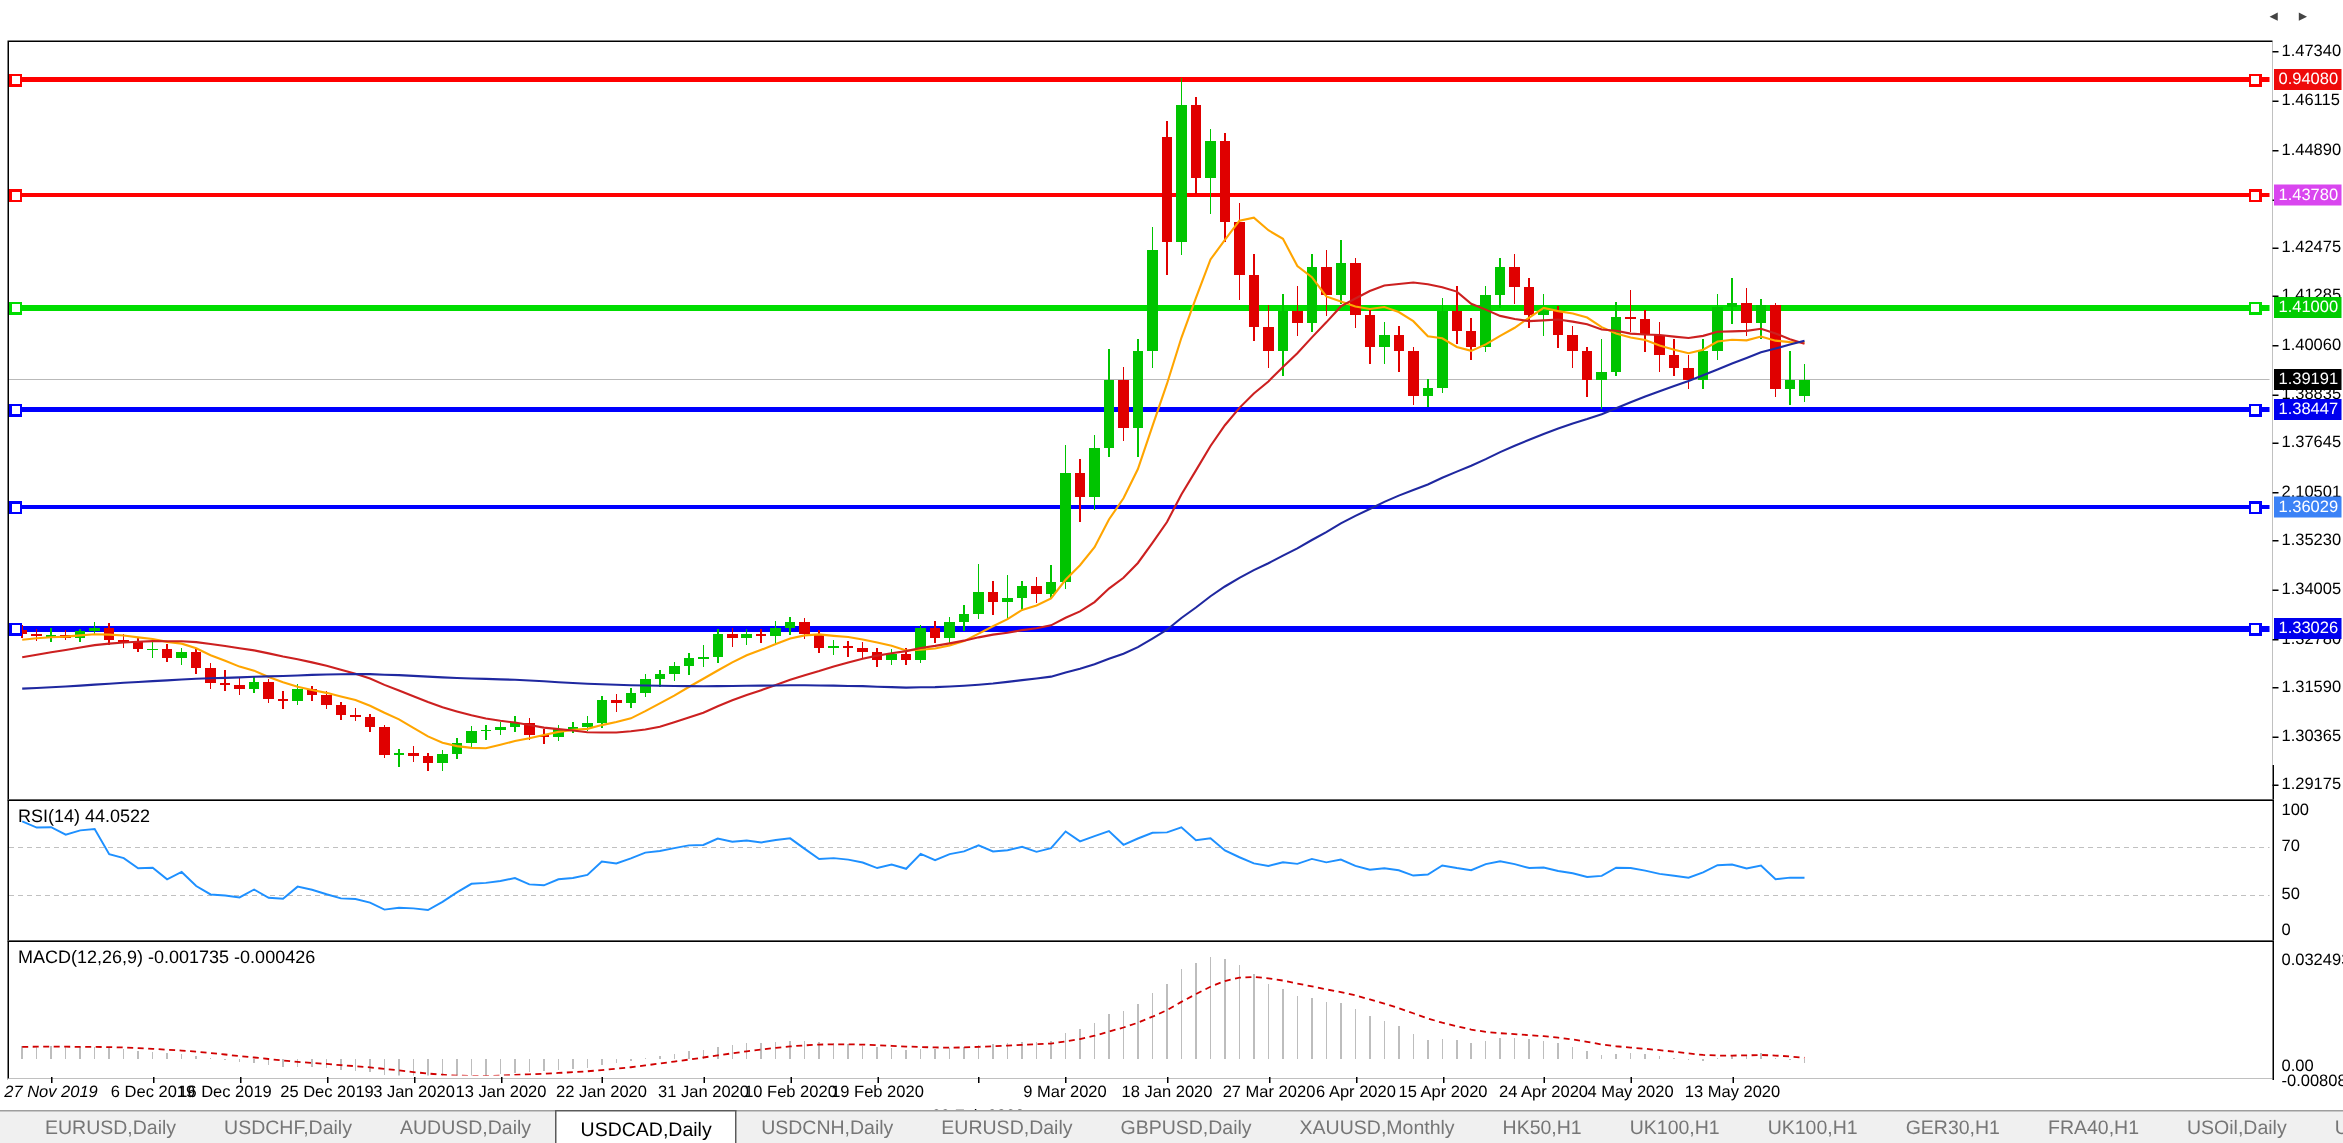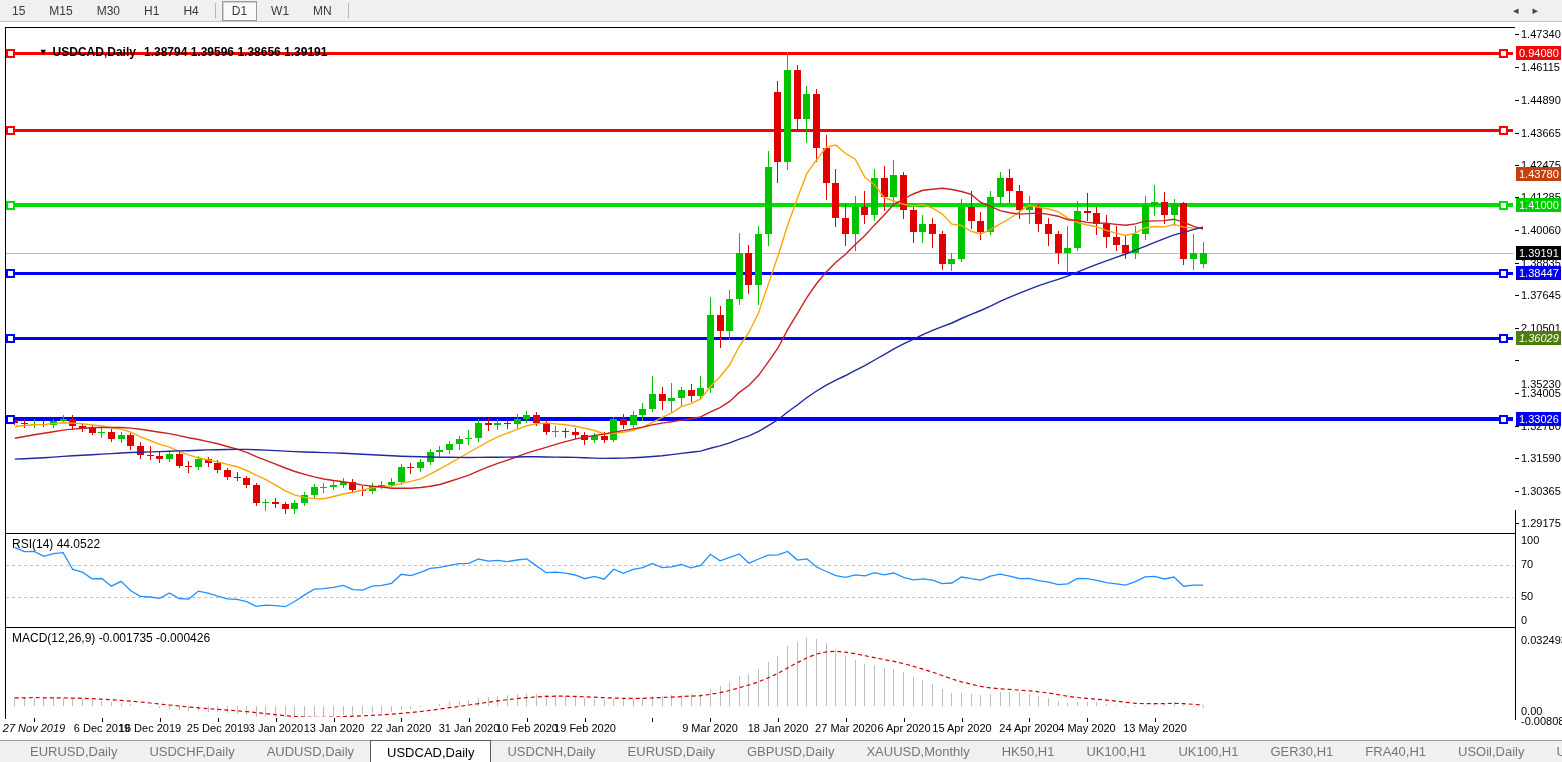--- a/index.html
+++ b/index.html
@@ -34,39 +34,24 @@
   .tab{font-size:13px;color:#767676;padding:3px 16px 0 16px;white-space:nowrap;cursor:default;}
   .tab.active{background:#ffffff;color:#000;border:1px solid #5a5a5a;border-bottom:none;margin-top:-1px;padding-top:4px;}
   .tab-div{width:1px;background:#b5b5b5;margin:4px 0;}
   #tab-arrows{position:absolute;right:10px;top:4px;font-size:11px;color:#444;letter-spacing:14px;}
 </style>
 </head>
 <body>
 
 <div id="app">
 
-  <div id="toolbar">
-      <div class="tf-btn">15</div>
-      <div class="tf-btn">M15</div>
-      <div class="tf-btn">M30</div>
-      <div class="tf-btn">H1</div>
-      <div class="tf-btn">H4</div>
-      <div class="tf-sep"></div>
-      <div class="tf-btn active">D1</div>
-      <div class="tf-btn">W1</div>
-      <div class="tf-btn">MN</div>
-      <div class="tf-sep"></div>
-    </div>
 
   <div id="client">
 
     <div class="pane" id="pane-main">
-      <div class="pane-label" id="main-title">
-        <span class="tri">▼</span><span>USDCAD,Daily</span><span class="ohlc">1.38794 1.39596 1.38656 1.39191</span>
-      </div>
       <svg id="svg-main" width="1507" height="503">
           <line x1="0" y1="25" x2="1507" y2="25" stroke="#ff0000" stroke-width="3" shape-rendering="crispEdges"></line>
           <line x1="0" y1="102" x2="1507" y2="102" stroke="#ff0000" stroke-width="3" shape-rendering="crispEdges"></line>
           <line x1="0" y1="177" x2="1507" y2="177" stroke="#00dd00" stroke-width="4" shape-rendering="crispEdges"></line>
           <line x1="0" y1="245" x2="1507" y2="245" stroke="#0000ff" stroke-width="3" shape-rendering="crispEdges"></line>
           <line x1="0" y1="310" x2="1507" y2="310" stroke="#0000ff" stroke-width="3" shape-rendering="crispEdges"></line>
           <line x1="0" y1="391" x2="1507" y2="391" stroke="#0000ff" stroke-width="4" shape-rendering="crispEdges"></line>
           <line x1="0" y1="225" x2="1507" y2="225" stroke="#b9b9b9" stroke-width="1" shape-rendering="crispEdges"></line>
           <line x1="8.83" y1="388.8009909165979" x2="8.83" y2="397.4153592072665" stroke="#e00000" stroke-width="1" shape-rendering="crispEdges"></line>
           <rect x="5.33" y="392.0313790255984" width="7" height="2.691990090834281" fill="#e00000" shape-rendering="crispEdges"></rect>
@@ -489,37 +474,37 @@
         <div class="axis-lbl" style="top: 169px;">1.41285</div>
         <div class="axis-tick" style="top: 208px;"></div>
         <div class="axis-lbl" style="top: 202px;">1.40060</div>
         <div class="axis-tick" style="top: 241px;"></div>
         <div class="axis-lbl" style="top: 235px;">1.38835</div>
         <div class="axis-tick" style="top: 273px;"></div>
         <div class="axis-lbl" style="top: 267px;">1.37645</div>
         <div class="axis-tick" style="top: 306px;"></div>
         <div class="axis-lbl" style="top: 300px;">2.10501</div>
         <div class="axis-tick" style="top: 338px;"></div>
-        <div class="axis-lbl" style="top: 332px; margin-top: 24px;">1.35230</div>
+        <div class="axis-lbl" style="top: 332px;">1.35230</div>
         <div class="axis-tick" style="top: 371px;"></div>
         <div class="axis-lbl" style="top: 365px;">1.34005</div>
         <div class="axis-tick" style="top: 404px;"></div>
         <div class="axis-lbl" style="top: 398px;">1.32780</div>
         <div class="axis-tick" style="top: 436px;"></div>
         <div class="axis-lbl" style="top: 430px;">1.31590</div>
         <div class="axis-tick" style="top: 469px;"></div>
         <div class="axis-lbl" style="top: 463px;">1.30365</div>
         <div class="axis-tick" style="top: 501px;"></div>
         <div class="axis-lbl" style="top: 495px;">1.29175</div>
         <div class="axis-badge" style="top: 24px; background: rgb(238, 10, 10); color: rgb(255, 255, 255);">0.94080</div>
-        <div class="axis-badge" style="top: 101px; background: #c2410c; color: rgb(255, 255, 255); margin-top: 44px;">1.43780</div>
+        <div class="axis-badge" style="top: 101px; background: #d946ef; color: rgb(255, 255, 255);">1.43780</div>
         <div class="axis-badge" style="top: 176px; background: rgb(0, 204, 0); color: rgb(255, 255, 255);">1.41000</div>
         <div class="axis-badge" style="top: 224px; background: rgb(0, 0, 0); color: rgb(255, 255, 255);">1.39191</div>
         <div class="axis-badge" style="top: 244px; background: rgb(0, 0, 238); color: rgb(255, 255, 255);">1.38447</div>
-        <div class="axis-badge" style="top: 309px; background: #4d7c0f; color: rgb(255, 255, 255); font-style: italic;">1.36029</div>
+        <div class="axis-badge" style="top: 309px; background: #3b82f6; color: rgb(255, 255, 255);">1.36029</div>
         <div class="axis-badge" style="top: 390px; background: rgb(0, 0, 238); color: rgb(255, 255, 255);">1.33026</div>
         <div class="axis-lbl" style="top: 512px;">100</div>
         <div class="axis-lbl" style="top: 536px;">70</div>
         <div class="axis-lbl" style="top: 568px;">50</div>
         <div class="axis-lbl" style="top: 592px;">0</div>
         <div class="axis-lbl" style="top: 612px;">0.032493</div>
         <div class="axis-lbl" style="top: 683px;">0.00</div>
         <div class="axis-lbl" style="top: 693px;">-0.008086</div>
       </div>
 

